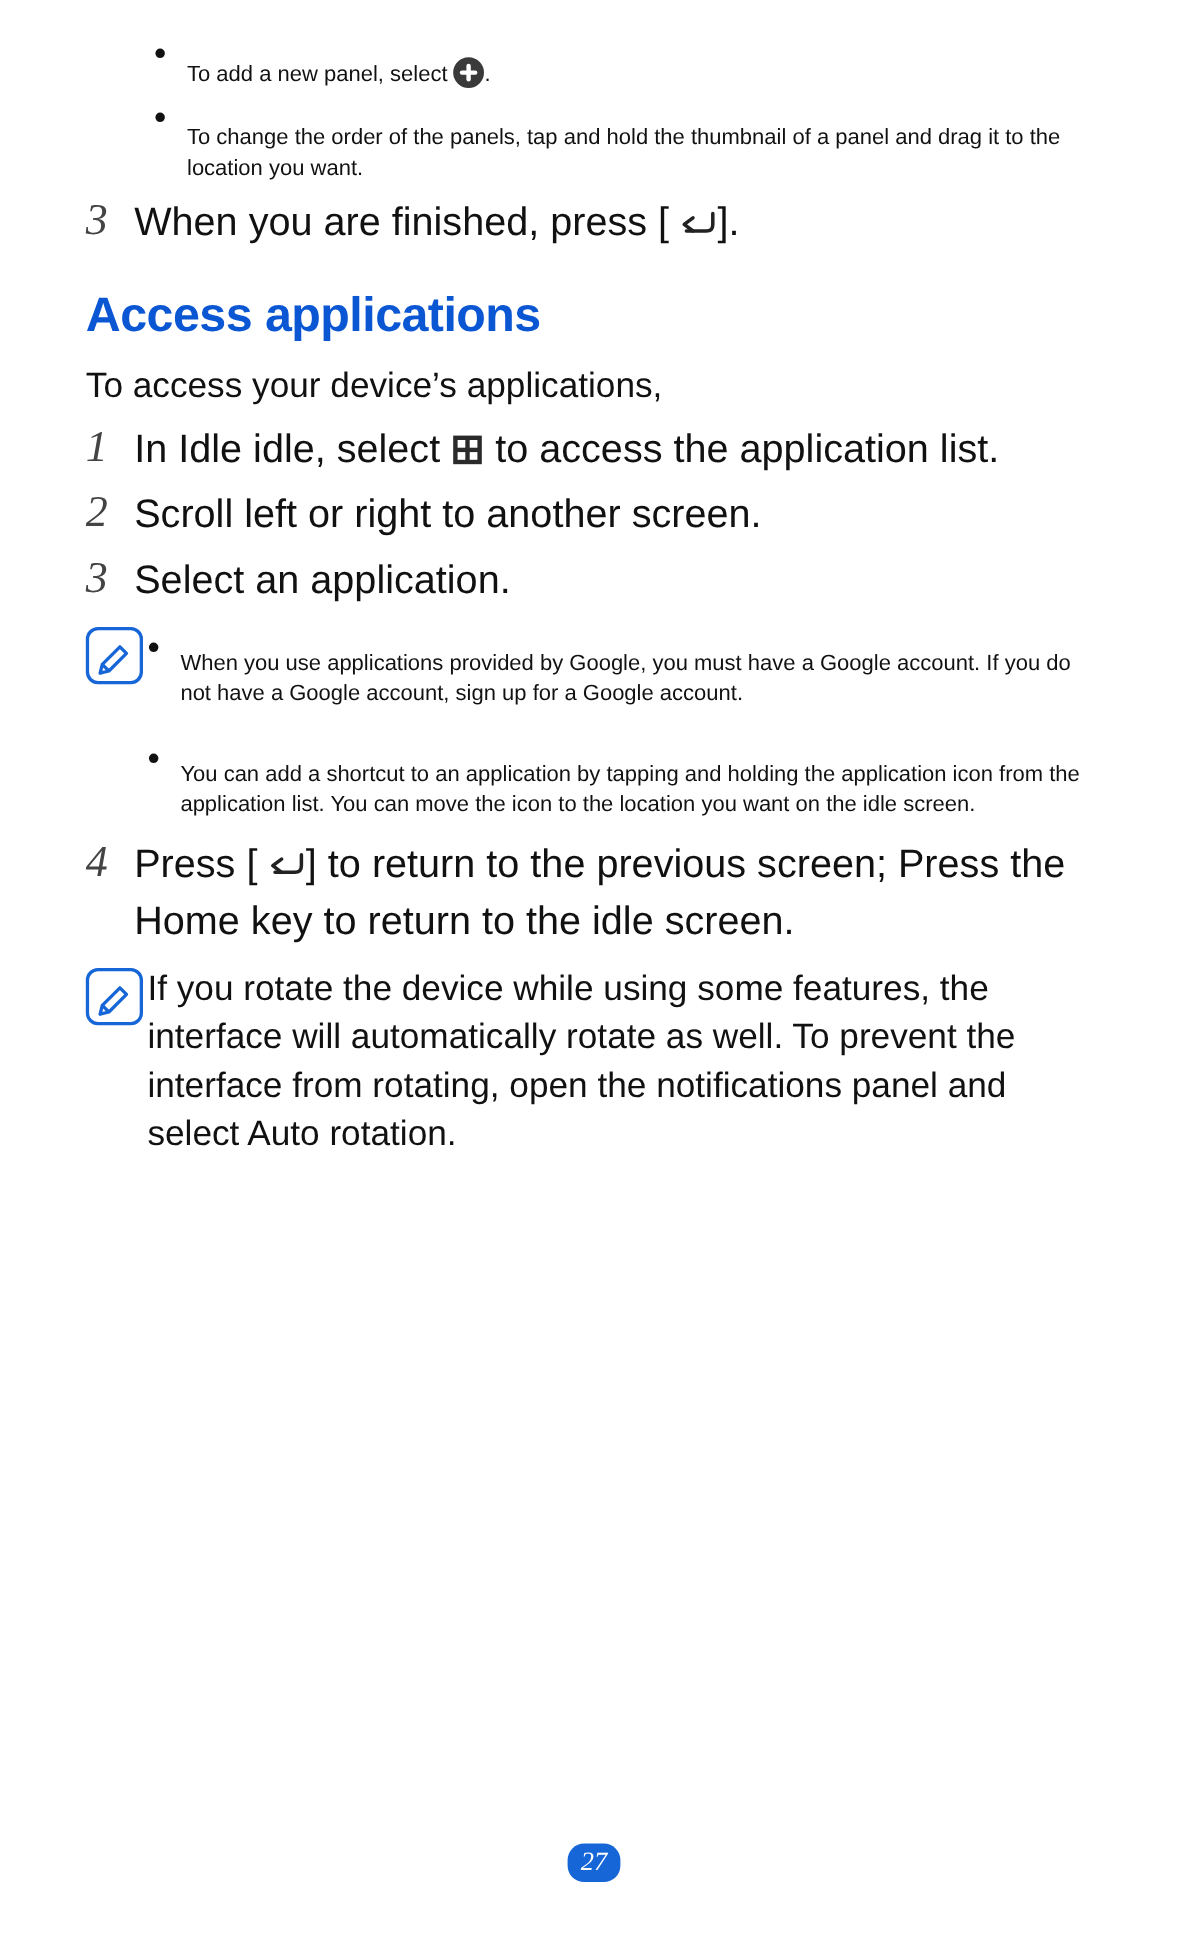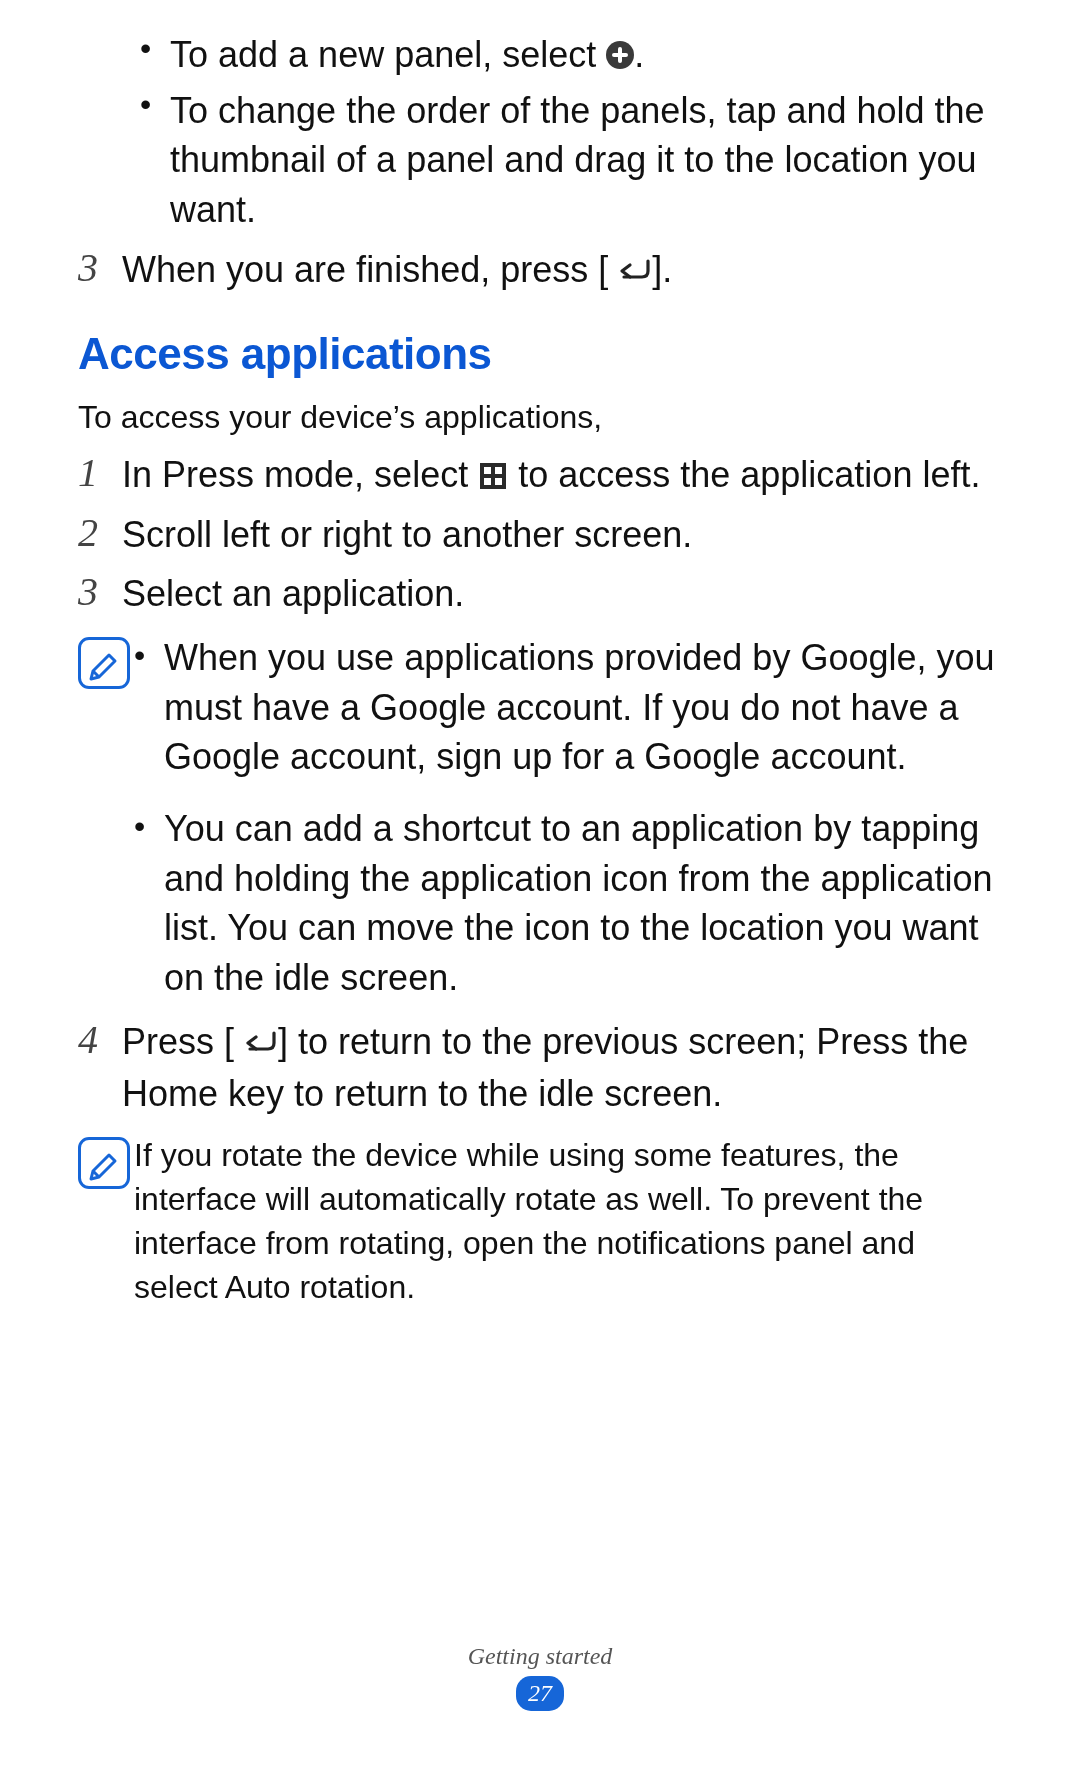--- a/index.html
+++ b/index.html
@@ -20,22 +20,23 @@
   .bullet-item {
     display: flex;
     margin-bottom: 6px;
   }
   .bullet-marker {
     flex: 0 0 30px;
     font-size: 32px;
   }
   .bullet-text {
     flex: 1;
-    font-size: 36px;
+    font-size: 20px;
     line-height: 1.38;
+    margin-top: 24px;
   }
   .numbered-row {
     display: flex;
     margin-top: 10px;
     margin-bottom: 6px;
   }
   .step-num {
     flex: 0 0 44px;
     font-family: Georgia, "Times New Roman", serif;
     font-style: italic;
@@ -207,23 +208,23 @@
       </span><span>].</span>
     </div>
   </div>
 
   <h2 class="section-heading">Access applications</h2>
   <div class="lead">To access your device’s applications,</div>
 
   <div class="numbered-row">
     <div class="step-num">1</div>
     <div class="step-body">
-      <span>In Press mode, select </span>
+      <span>In Idle idle, select </span>
       <span class="grid-icon"></span>
-      <span> to access the application left.</span>
+      <span> to access the application list.</span>
     </div>
   </div>
 
   <div class="numbered-row">
     <div class="step-num">2</div>
     <div class="step-body">
       <div>Scroll left or right to another screen.</div>
     </div>
   </div>
 
@@ -276,15 +277,14 @@
       </div>
     </div>
     <div class="note-body">
       <span>If you rotate the device while using some features, the interface will automatically rotate as well. To prevent the interface from rotating, open the notifications panel and select </span><span class="bold-inline">Auto rotation</span><span>.</span>
     </div>
   </div>
 
 </div>
 
 <div class="footer">
-  <div class="footer-label">Getting started</div>
   <div class="page-number">27</div>
 </div>
 
 </body></html>

